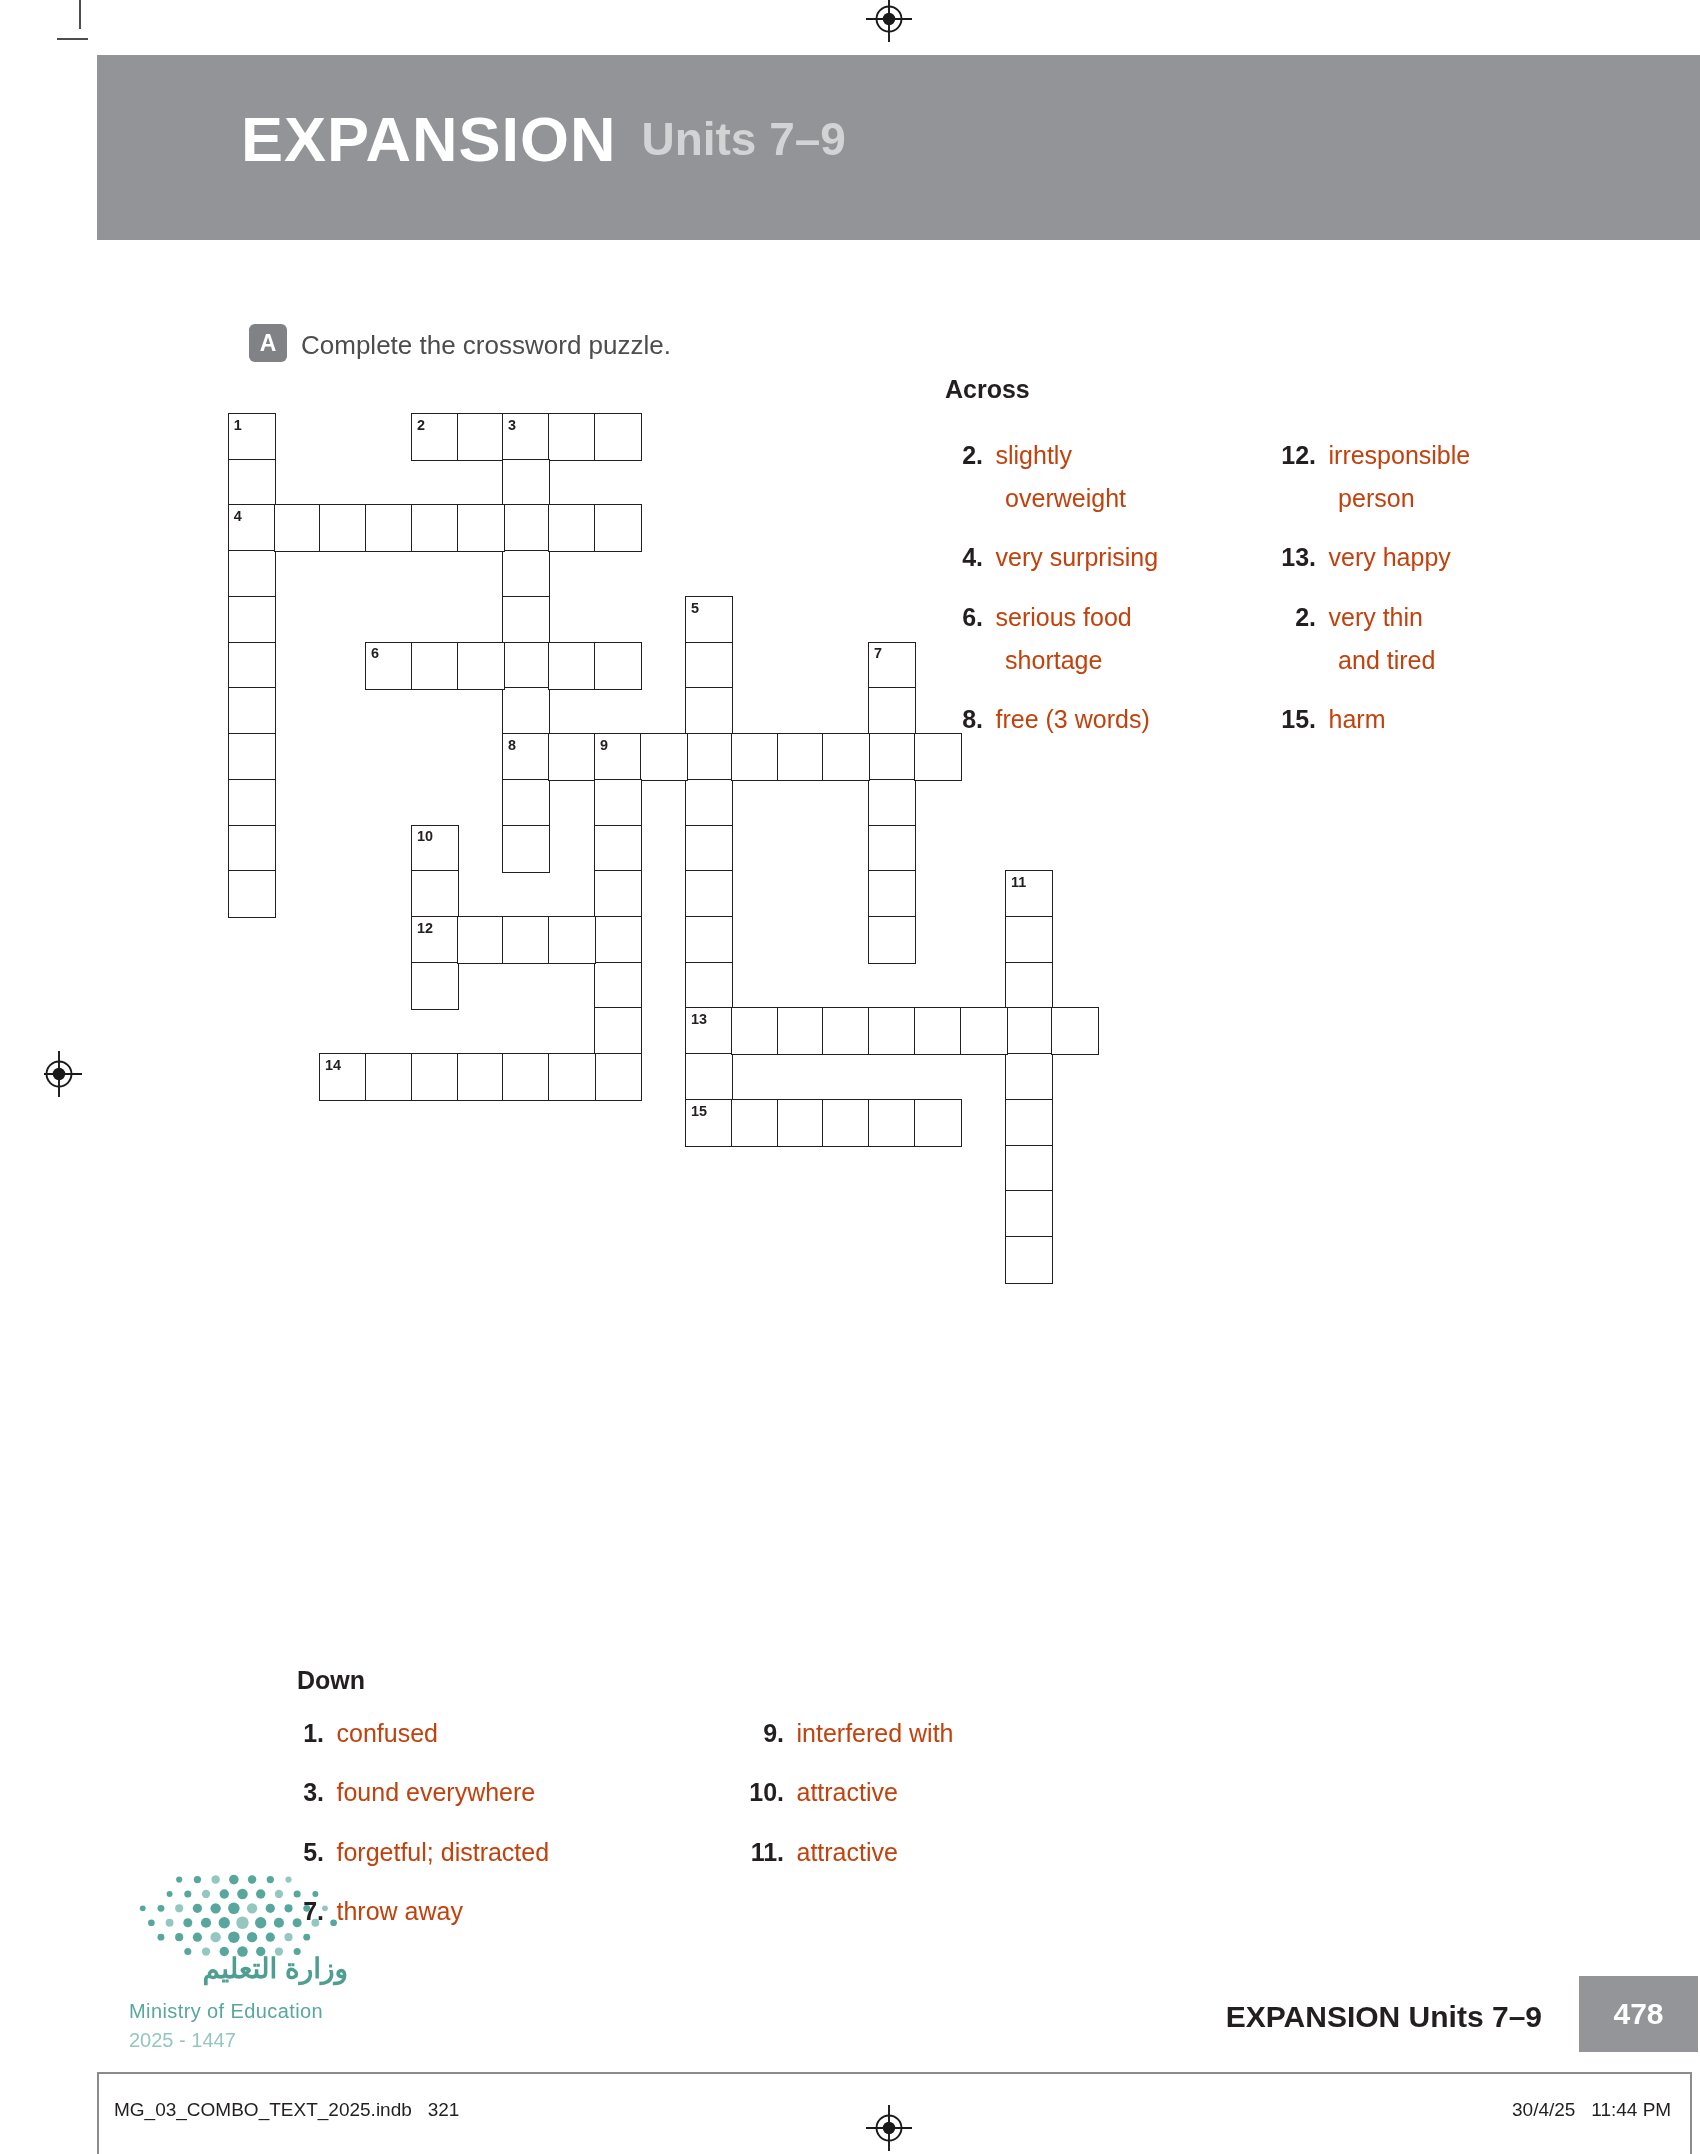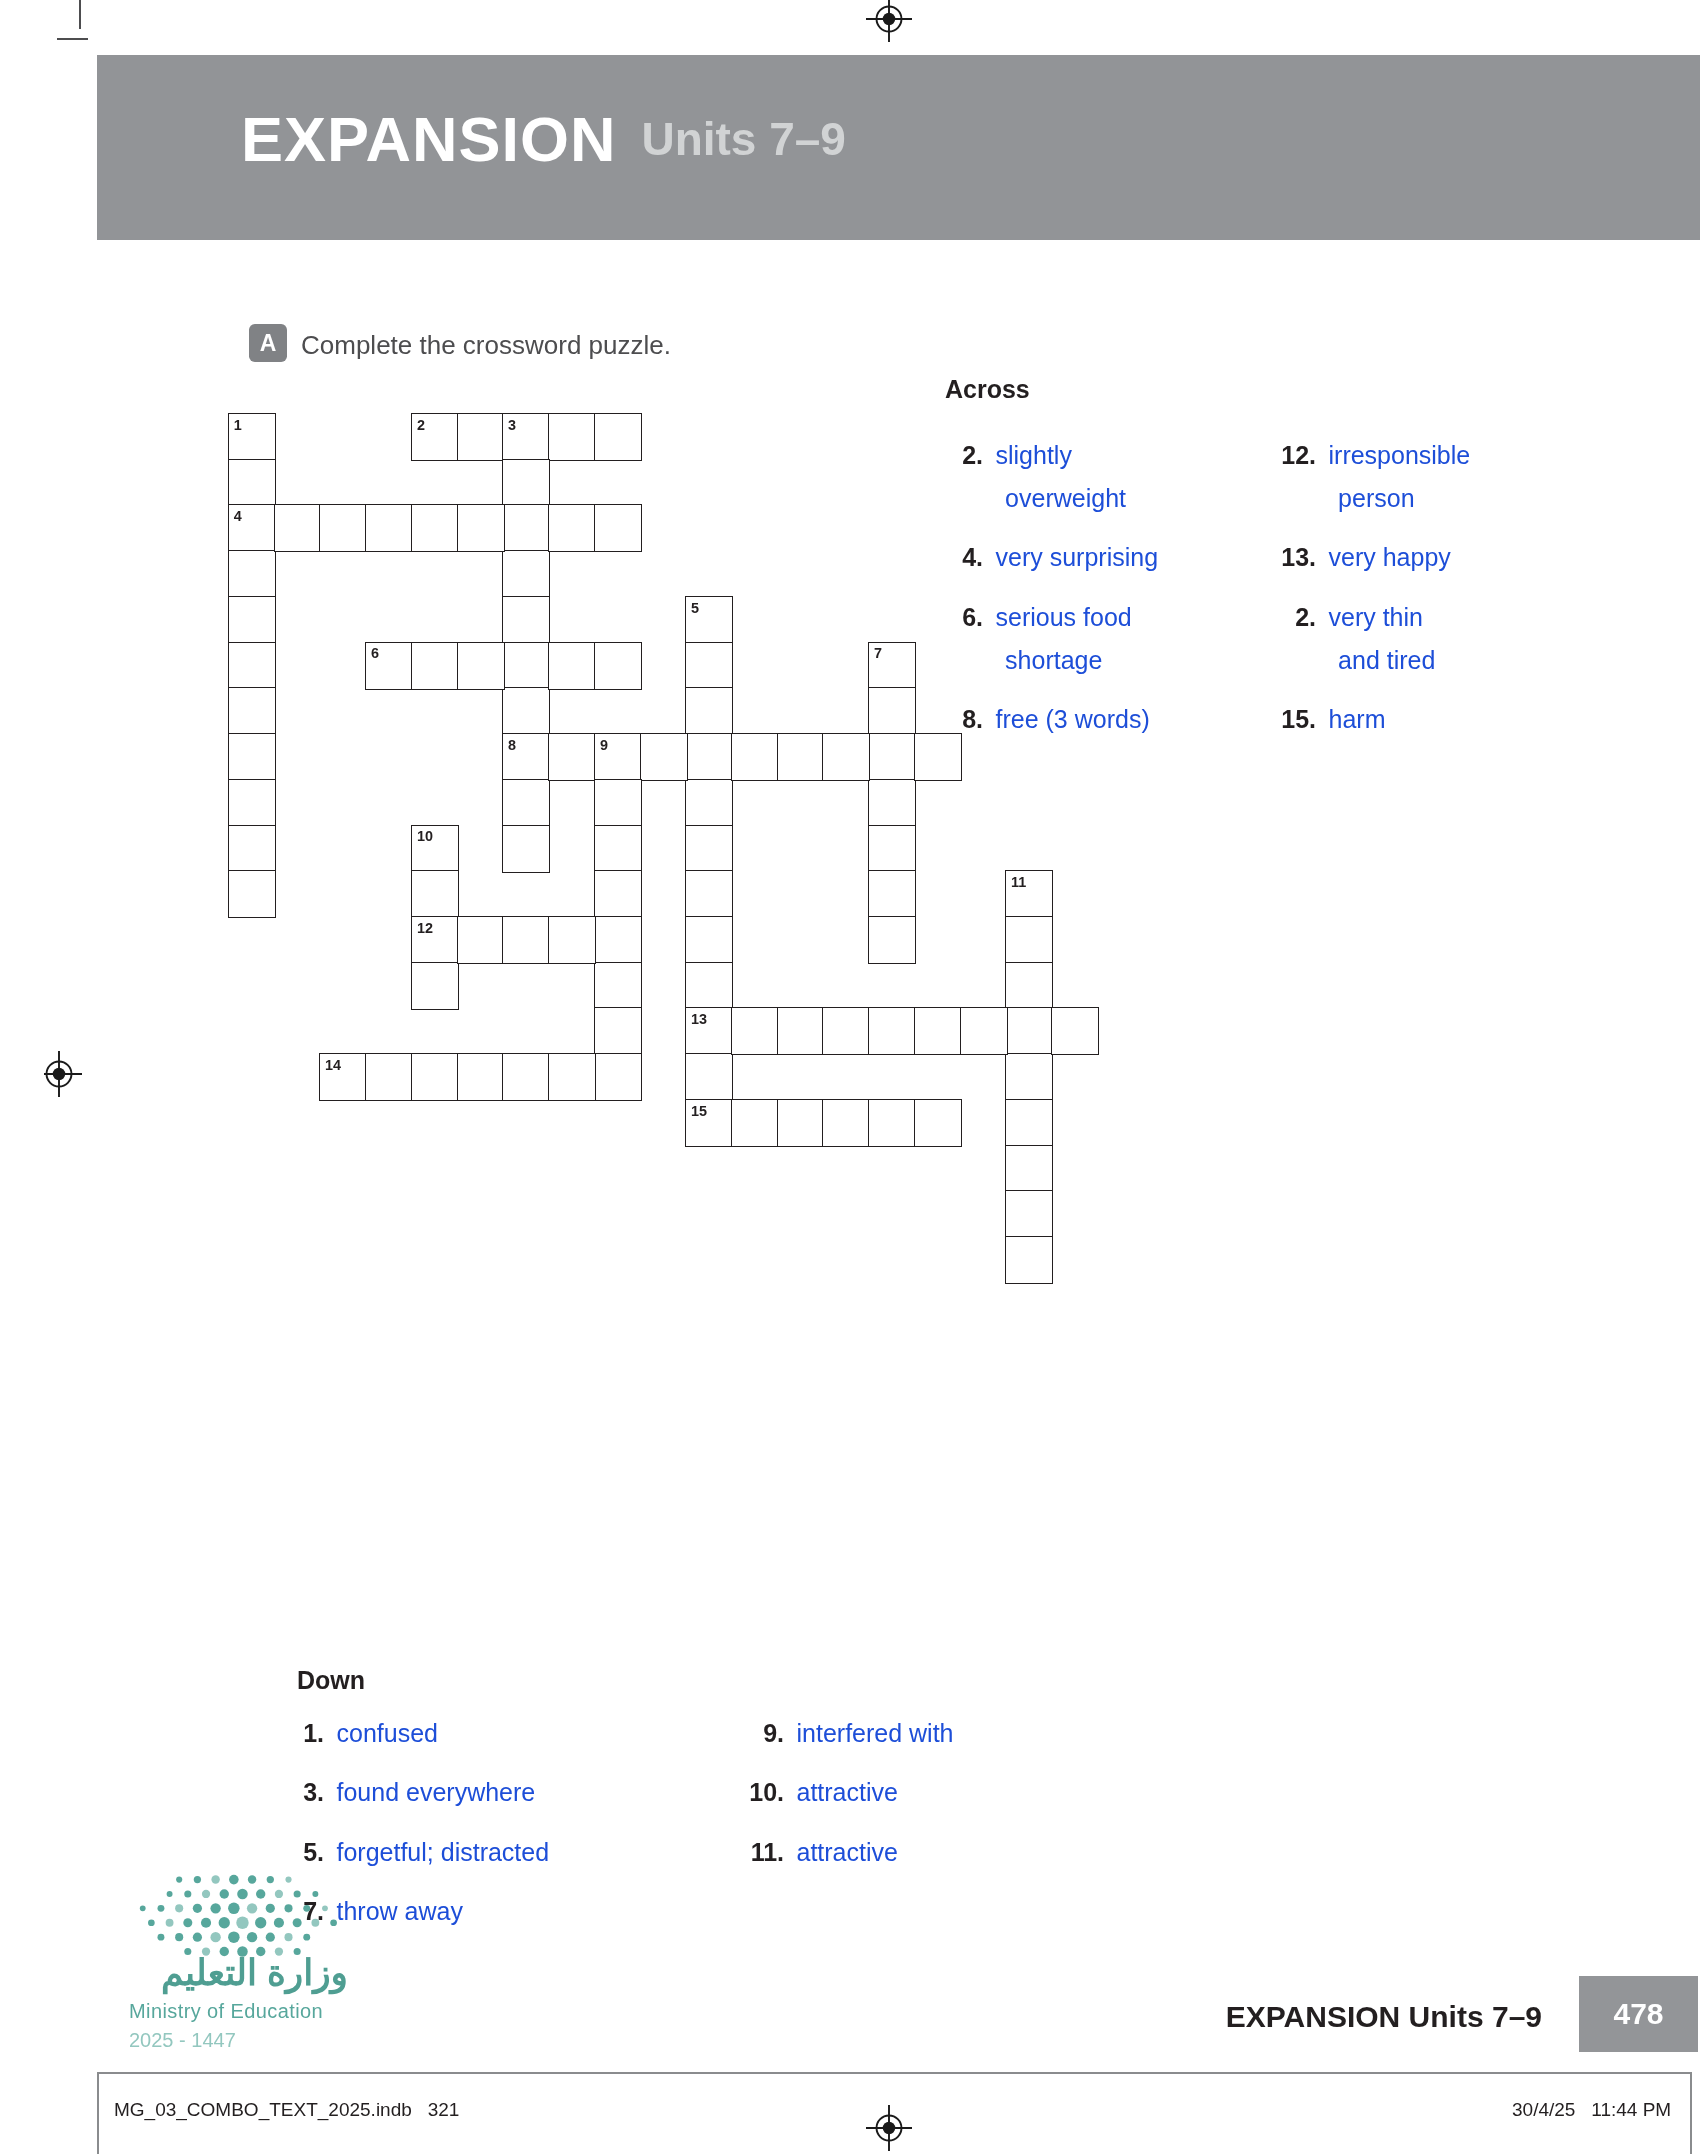--- a/index.html
+++ b/index.html
@@ -26,30 +26,30 @@
   
   .across-heading{position:absolute;left:901px;top:375px;font-size:25px;font-weight:700;color:#231f20;}
   .down-heading{position:absolute;left:253px;top:1666px;font-size:25px;font-weight:700;color:#231f20;}
   .clue-col{position:absolute;}
   #across-left{left:895px;top:434px;}
   #across-right{left:1228px;top:434px;}
   #down-left{left:236px;top:1712px;}
   #down-right{left:696px;top:1712px;}
   .clue{display:flex;margin-bottom:16.3px;}
   .clue-num{min-width:44px;text-align:right;margin-right:12.5px;font-weight:700;font-size:25px;color:#231f20;line-height:43px;}
-  .clue-text{display:flex;flex-direction:column;font-size:25px;color:#1d4ed8;}
+  .clue-text{display:flex;flex-direction:column;font-size:25px;color:#c2410c;}
   .clue-line{line-height:43px;}
   .clue-line.cont{padding-left:9.6px;}
   
   #crossword{position:absolute;left:184px;top:413px;width:922px;height:922px;}
   .cell{position:absolute;background:#ffffff;border:1.9px solid #231f20;box-sizing:border-box;}
   .cellnum{position:absolute;font-size:14.4px;font-weight:600;color:#231f20;line-height:1;}
   
   #dots{position:absolute;left:85px;top:1870px;}
-  .ministry-ar{position:absolute;left:85px;top:1952px;width:219px;font-size:36px;font-weight:700;color:#4f9e92;direction:rtl;text-align:right;}
+  .ministry-ar{position:absolute;left:85px;top:1952px;width:219px;font-size:28px;font-weight:700;color:#4f9e92;direction:rtl;text-align:right;}
   .ministry-en{position:absolute;left:85px;top:2000px;font-size:20px;color:#57a79c;letter-spacing:0.4px;}
   .ministry-years{position:absolute;left:85px;top:2029px;font-size:20px;color:#93c7bf;}
   
   .book-title{position:absolute;left:1114px;top:2000px;width:384px;text-align:right;font-size:30px;font-weight:800;color:#231f20;}
   .pagebox{
     position:absolute;left:1535px;top:1976px;width:119px;height:76px;background:#939598;color:#ffffff;
     display:flex;align-items:center;justify-content:center;font-size:30px;font-weight:700;
   }
   .footer-rule{position:absolute;left:53px;top:2072px;width:1595px;height:1.9px;background:#8a8c8e;}
   .footer-tick{position:absolute;top:2072px;width:1.9px;height:83px;background:#8a8c8e;}

